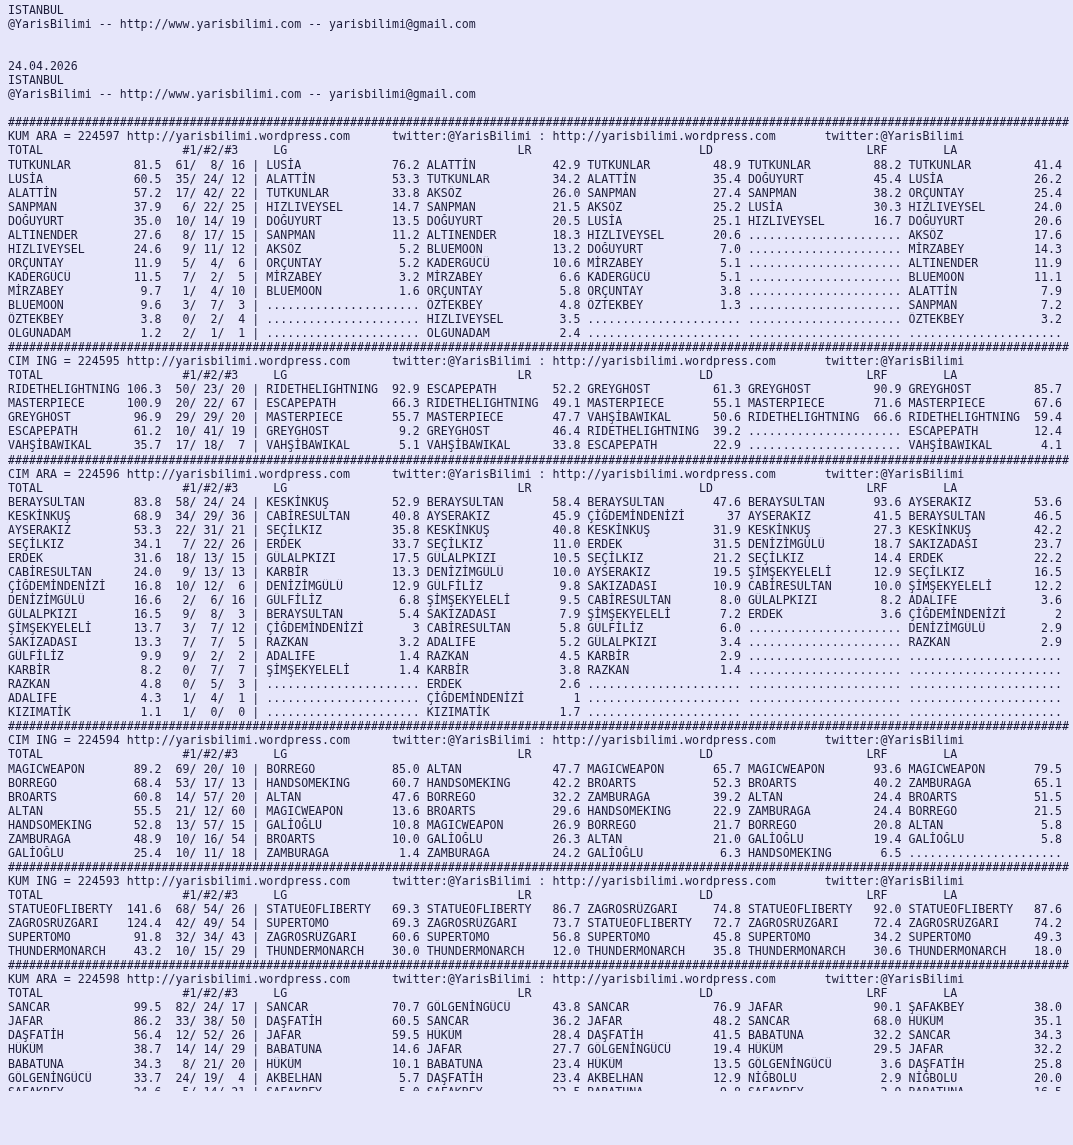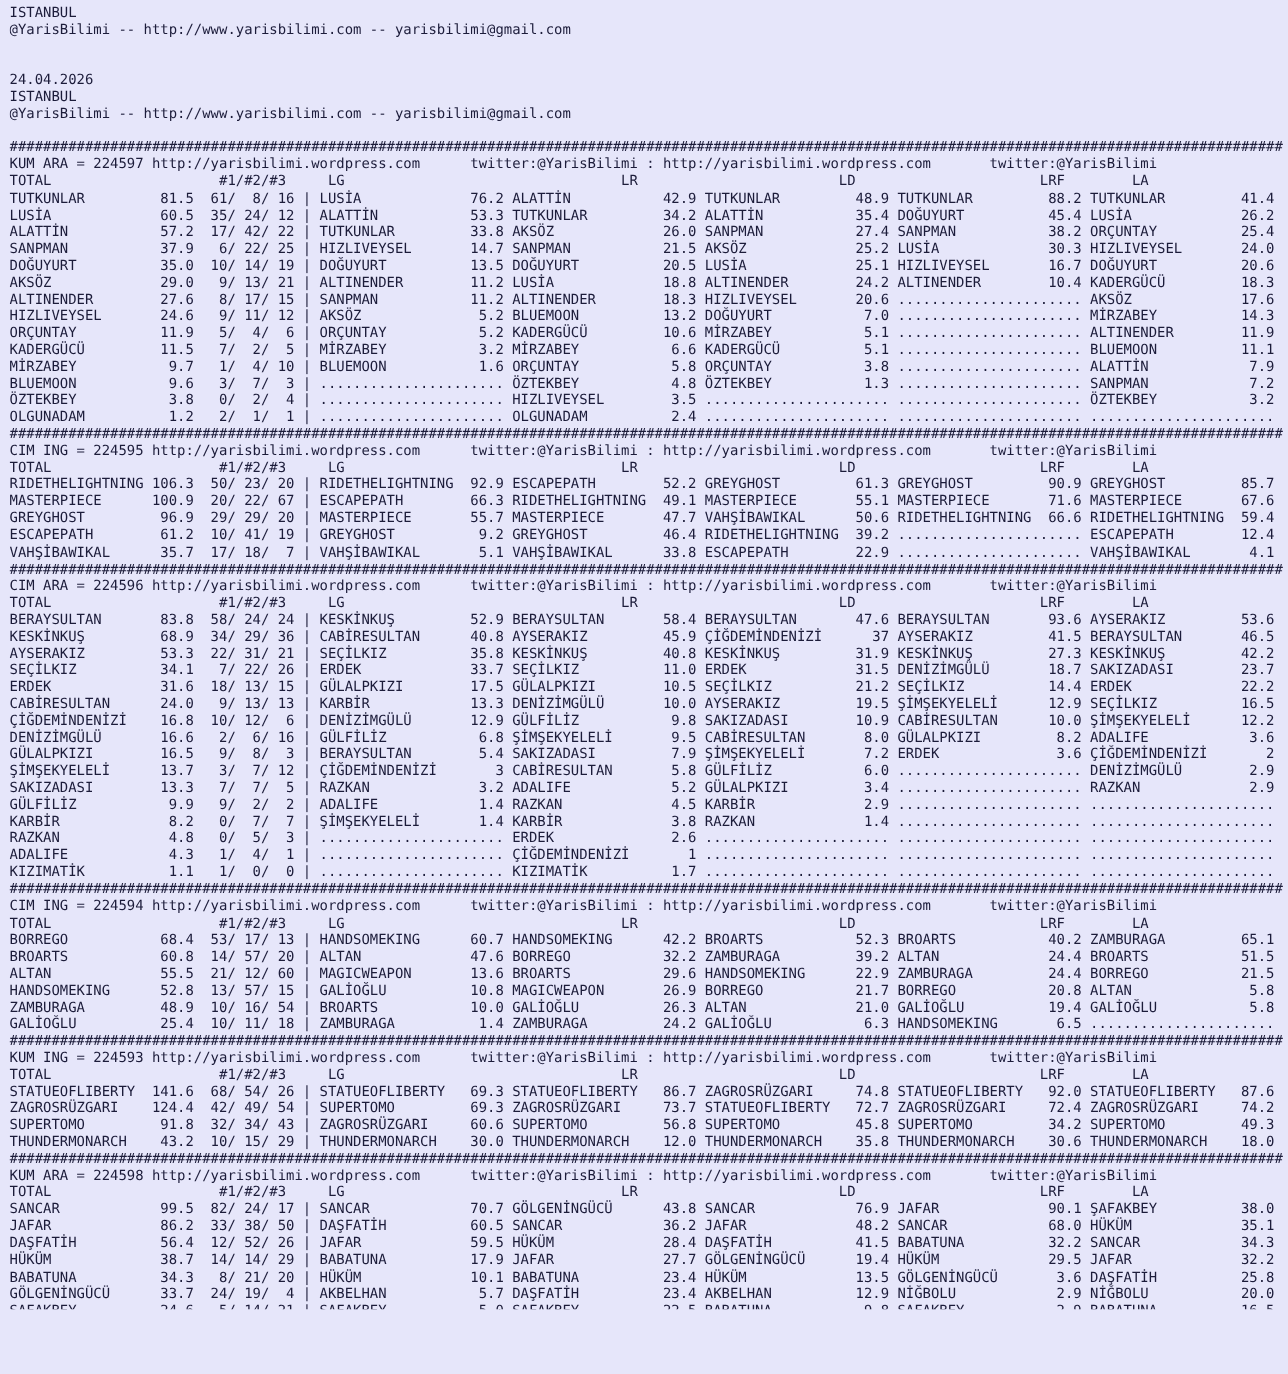--- a/index.html
+++ b/index.html
@@ -38,21 +38,20 @@
   <div class="line"></div>
   <div id="sections">
       <div class="line">########################################################################################################################################################</div>
       <div class="line">KUM ARA = 224597 http://yarisbilimi.wordpress.com      twitter:@YarisBilimi : http://yarisbilimi.wordpress.com       twitter:@YarisBilimi</div>
       <div class="line">TOTAL                    #1/#2/#3     LG                                 LR                        LD                      LRF        LA</div>
       <div class="line">TUTKUNLAR         81.5  61/  8/ 16 | LUSİA             76.2 ALATTİN           42.9 TUTKUNLAR         48.9 TUTKUNLAR         88.2 TUTKUNLAR         41.4</div>
       <div class="line">LUSİA             60.5  35/ 24/ 12 | ALATTİN           53.3 TUTKUNLAR         34.2 ALATTİN           35.4 DOĞUYURT          45.4 LUSİA             26.2</div>
       <div class="line">ALATTİN           57.2  17/ 42/ 22 | TUTKUNLAR         33.8 AKSÖZ             26.0 SANPMAN           27.4 SANPMAN           38.2 ORÇUNTAY          25.4</div>
       <div class="line">SANPMAN           37.9   6/ 22/ 25 | HIZLIVEYSEL       14.7 SANPMAN           21.5 AKSÖZ             25.2 LUSİA             30.3 HIZLIVEYSEL       24.0</div>
       <div class="line">DOĞUYURT          35.0  10/ 14/ 19 | DOĞUYURT          13.5 DOĞUYURT          20.5 LUSİA             25.1 HIZLIVEYSEL       16.7 DOĞUYURT          20.6</div>
-      <div class="line">AKSÖZ             29.0   9/ 13/ 21 | ALTINENDER        11.2 LUSİA             18.8 ALTINENDER        24.2 ALTINENDER        10.4 KADERGÜCÜ         18.3</div>
       <div class="line">ALTINENDER        27.6   8/ 17/ 15 | SANPMAN           11.2 ALTINENDER        18.3 HIZLIVEYSEL       20.6 ...................... AKSÖZ             17.6</div>
       <div class="line">HIZLIVEYSEL       24.6   9/ 11/ 12 | AKSÖZ              5.2 BLUEMOON          13.2 DOĞUYURT           7.0 ...................... MİRZABEY          14.3</div>
       <div class="line">ORÇUNTAY          11.9   5/  4/  6 | ORÇUNTAY           5.2 KADERGÜCÜ         10.6 MİRZABEY           5.1 ...................... ALTINENDER        11.9</div>
       <div class="line">KADERGÜCÜ         11.5   7/  2/  5 | MİRZABEY           3.2 MİRZABEY           6.6 KADERGÜCÜ          5.1 ...................... BLUEMOON          11.1</div>
       <div class="line">MİRZABEY           9.7   1/  4/ 10 | BLUEMOON           1.6 ORÇUNTAY           5.8 ORÇUNTAY           3.8 ...................... ALATTİN            7.9</div>
       <div class="line">BLUEMOON           9.6   3/  7/  3 | ...................... ÖZTEKBEY           4.8 ÖZTEKBEY           1.3 ...................... SANPMAN            7.2</div>
       <div class="line">ÖZTEKBEY           3.8   0/  2/  4 | ...................... HIZLIVEYSEL        3.5 ...................... ...................... ÖZTEKBEY           3.2</div>
       <div class="line">OLGUNADAM          1.2   2/  1/  1 | ...................... OLGUNADAM          2.4 ...................... ...................... ......................</div>
       <div class="line">########################################################################################################################################################</div>
       <div class="line">CIM ING = 224595 http://yarisbilimi.wordpress.com      twitter:@YarisBilimi : http://yarisbilimi.wordpress.com       twitter:@YarisBilimi</div>
@@ -77,39 +76,40 @@
       <div class="line">ŞİMŞEKYELELİ      13.7   3/  7/ 12 | ÇİĞDEMİNDENİZİ       3 CABİRESULTAN       5.8 GÜLFİLİZ           6.0 ...................... DENİZİMGÜLÜ        2.9</div>
       <div class="line">SAKIZADASI        13.3   7/  7/  5 | RAZKAN             3.2 ADALIFE            5.2 GÜLALPKIZI         3.4 ...................... RAZKAN             2.9</div>
       <div class="line">GÜLFİLİZ           9.9   9/  2/  2 | ADALIFE            1.4 RAZKAN             4.5 KARBİR             2.9 ...................... ......................</div>
       <div class="line">KARBİR             8.2   0/  7/  7 | ŞİMŞEKYELELİ       1.4 KARBİR             3.8 RAZKAN             1.4 ...................... ......................</div>
       <div class="line">RAZKAN             4.8   0/  5/  3 | ...................... ERDEK              2.6 ...................... ...................... ......................</div>
       <div class="line">ADALIFE            4.3   1/  4/  1 | ...................... ÇİĞDEMİNDENİZİ       1 ...................... ...................... ......................</div>
       <div class="line">KIZIMATİK          1.1   1/  0/  0 | ...................... KIZIMATİK          1.7 ...................... ...................... ......................</div>
       <div class="line">########################################################################################################################################################</div>
       <div class="line">CIM ING = 224594 http://yarisbilimi.wordpress.com      twitter:@YarisBilimi : http://yarisbilimi.wordpress.com       twitter:@YarisBilimi</div>
       <div class="line">TOTAL                    #1/#2/#3     LG                                 LR                        LD                      LRF        LA</div>
+      <div class="line">MAGICWEAPON       89.2  69/ 20/ 10 | BORREGO           85.0 ALTAN             47.7 MAGICWEAPON       65.7 MAGICWEAPON       93.6 MAGICWEAPON       79.5</div>
       <div class="line">BORREGO           68.4  53/ 17/ 13 | HANDSOMEKING      60.7 HANDSOMEKING      42.2 BROARTS           52.3 BROARTS           40.2 ZAMBURAGA         65.1</div>
       <div class="line">BROARTS           60.8  14/ 57/ 20 | ALTAN             47.6 BORREGO           32.2 ZAMBURAGA         39.2 ALTAN             24.4 BROARTS           51.5</div>
       <div class="line">ALTAN             55.5  21/ 12/ 60 | MAGICWEAPON       13.6 BROARTS           29.6 HANDSOMEKING      22.9 ZAMBURAGA         24.4 BORREGO           21.5</div>
       <div class="line">HANDSOMEKING      52.8  13/ 57/ 15 | GALİOĞLU          10.8 MAGICWEAPON       26.9 BORREGO           21.7 BORREGO           20.8 ALTAN              5.8</div>
       <div class="line">ZAMBURAGA         48.9  10/ 16/ 54 | BROARTS           10.0 GALİOĞLU          26.3 ALTAN             21.0 GALİOĞLU          19.4 GALİOĞLU           5.8</div>
       <div class="line">GALİOĞLU          25.4  10/ 11/ 18 | ZAMBURAGA          1.4 ZAMBURAGA         24.2 GALİOĞLU           6.3 HANDSOMEKING       6.5 ......................</div>
       <div class="line">########################################################################################################################################################</div>
       <div class="line">KUM ING = 224593 http://yarisbilimi.wordpress.com      twitter:@YarisBilimi : http://yarisbilimi.wordpress.com       twitter:@YarisBilimi</div>
       <div class="line">TOTAL                    #1/#2/#3     LG                                 LR                        LD                      LRF        LA</div>
       <div class="line">STATUEOFLIBERTY  141.6  68/ 54/ 26 | STATUEOFLIBERTY   69.3 STATUEOFLIBERTY   86.7 ZAGROSRÜZGARI     74.8 STATUEOFLIBERTY   92.0 STATUEOFLIBERTY   87.6</div>
       <div class="line">ZAGROSRÜZGARI    124.4  42/ 49/ 54 | SUPERTOMO         69.3 ZAGROSRÜZGARI     73.7 STATUEOFLIBERTY   72.7 ZAGROSRÜZGARI     72.4 ZAGROSRÜZGARI     74.2</div>
       <div class="line">SUPERTOMO         91.8  32/ 34/ 43 | ZAGROSRÜZGARI     60.6 SUPERTOMO         56.8 SUPERTOMO         45.8 SUPERTOMO         34.2 SUPERTOMO         49.3</div>
       <div class="line">THUNDERMONARCH    43.2  10/ 15/ 29 | THUNDERMONARCH    30.0 THUNDERMONARCH    12.0 THUNDERMONARCH    35.8 THUNDERMONARCH    30.6 THUNDERMONARCH    18.0</div>
       <div class="line">########################################################################################################################################################</div>
       <div class="line">KUM ARA = 224598 http://yarisbilimi.wordpress.com      twitter:@YarisBilimi : http://yarisbilimi.wordpress.com       twitter:@YarisBilimi</div>
       <div class="line">TOTAL                    #1/#2/#3     LG                                 LR                        LD                      LRF        LA</div>
       <div class="line">SANCAR            99.5  82/ 24/ 17 | SANCAR            70.7 GÖLGENİNGÜCÜ      43.8 SANCAR            76.9 JAFAR             90.1 ŞAFAKBEY          38.0</div>
       <div class="line">JAFAR             86.2  33/ 38/ 50 | DAŞFATİH          60.5 SANCAR            36.2 JAFAR             48.2 SANCAR            68.0 HÜKÜM             35.1</div>
       <div class="line">DAŞFATİH          56.4  12/ 52/ 26 | JAFAR             59.5 HÜKÜM             28.4 DAŞFATİH          41.5 BABATUNA          32.2 SANCAR            34.3</div>
-      <div class="line">HÜKÜM             38.7  14/ 14/ 29 | BABATUNA          17.9 JAFAR             27.7 GÖLGENİNGÜCÜ      19.4 HÜKÜM             29.5 JAFAR             32.2</div>
+      <div class="line">HÜKÜM             38.7  14/ 14/ 29 | BABATUNA          14.6 JAFAR             27.7 GÖLGENİNGÜCÜ      19.4 HÜKÜM             29.5 JAFAR             32.2</div>
       <div class="line">BABATUNA          34.3   8/ 21/ 20 | HÜKÜM             10.1 BABATUNA          23.4 HÜKÜM             13.5 GÖLGENİNGÜCÜ       3.6 DAŞFATİH          25.8</div>
       <div class="line">GÖLGENİNGÜCÜ      33.7  24/ 19/  4 | AKBELHAN           5.7 DAŞFATİH          23.4 AKBELHAN          12.9 NİĞBOLU            2.9 NİĞBOLU           20.0</div>
       <div class="line">ŞAFAKBEY          24.6   5/ 14/ 21 | ŞAFAKBEY           5.0 ŞAFAKBEY          22.5 BABATUNA           9.8 ŞAFAKBEY           2.9 BABATUNA          16.5</div>
       <div class="line">NİĞBOLU           14.1   7/  1/ 13 | NİĞBOLU            2.9 NİĞBOLU           15.8 ŞAFAKBEY           6.9 ...................... GÖLGENİNGÜCÜ      15.7</div>
       <div class="line">AKBELHAN          13.5   5/  7/ 10 | ...................... AKBELHAN           7.9 ...................... ...................... AKBELHAN          11.5</div>
     </div>
 </div>
 
 </body></html>

